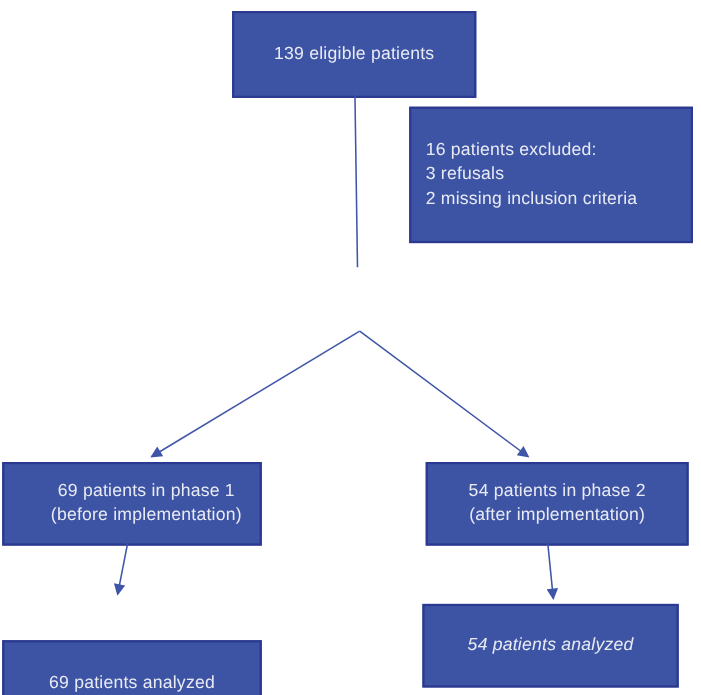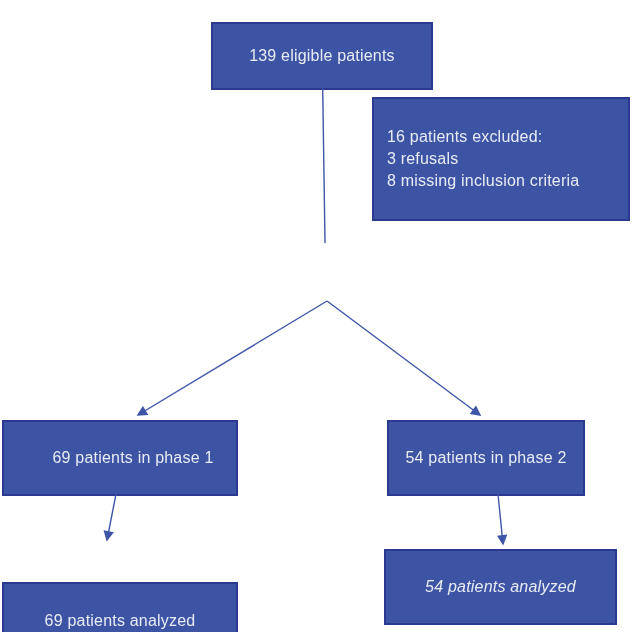--- a/index.html
+++ b/index.html
@@ -29,25 +29,25 @@
     text-align: center;
     line-height: 22px;
     letter-spacing: 0.2px;
   }
   .box.align-left {
     align-items: flex-start;
     text-align: left;
     padding-left: 13px;
     padding-right: 8px;
   }
-  #box-eligible   { left: 211px; top: 22px;   width: 222px; height: 68px; }
+  #box-eligible   { left: 211px; top: 10px;   width: 222px; height: 79px; }
   #box-excluded   { left: 372px; top: 97px;  width: 258px; height: 124px; }
   #box-included   { left: 214px; top: 243px; width: 223px; height: 70px; }
   #box-phase1     { left: 2px;   top: 420px; width: 236px; height: 76px; padding-left: 26px; }
-  #box-phase2     { left: 387px; top: 420px; width: 198px; height: 76px; }
+  #box-phase2     { left: 387px; top: 420px; width: 239px; height: 76px; }
   #box-analyzed1  { left: 2px;   top: 545px; width: 236px; height: 77px; margin-top: 37px; }
   #box-analyzed2  { left: 384px; top: 549px; width: 233px; height: 76px; font-style: italic; }
 
   svg.connectors {
     position: absolute;
     left: 0; top: 0;
     width: 637px;
     height: 632px;
     pointer-events: none;
   }
@@ -64,30 +64,32 @@
 
 <div class="canvas">
 
   <div class="box" id="box-eligible">
     <span>139 eligible patients</span>
   </div>
 
   <div class="box align-left" id="box-excluded">
     <span>16 patients excluded:</span>
     <span>3 refusals</span>
-    <span>8 missing inclusion criteria</span>
+    <span>2 missing inclusion criteria</span>
   </div>
 
 
   <div class="box" id="box-phase1">
     <span>69 patients in phase 1</span>
+    <span>(before implementation)</span>
   </div>
 
   <div class="box" id="box-phase2">
     <span>54 patients in phase 2</span>
+    <span>(after implementation)</span>
   </div>
 
   <div class="box" id="box-analyzed1">
     <span>69 patients analyzed</span>
   </div>
 
   <div class="box" id="box-analyzed2">
     <span>54 patients analyzed</span>
   </div>
 

